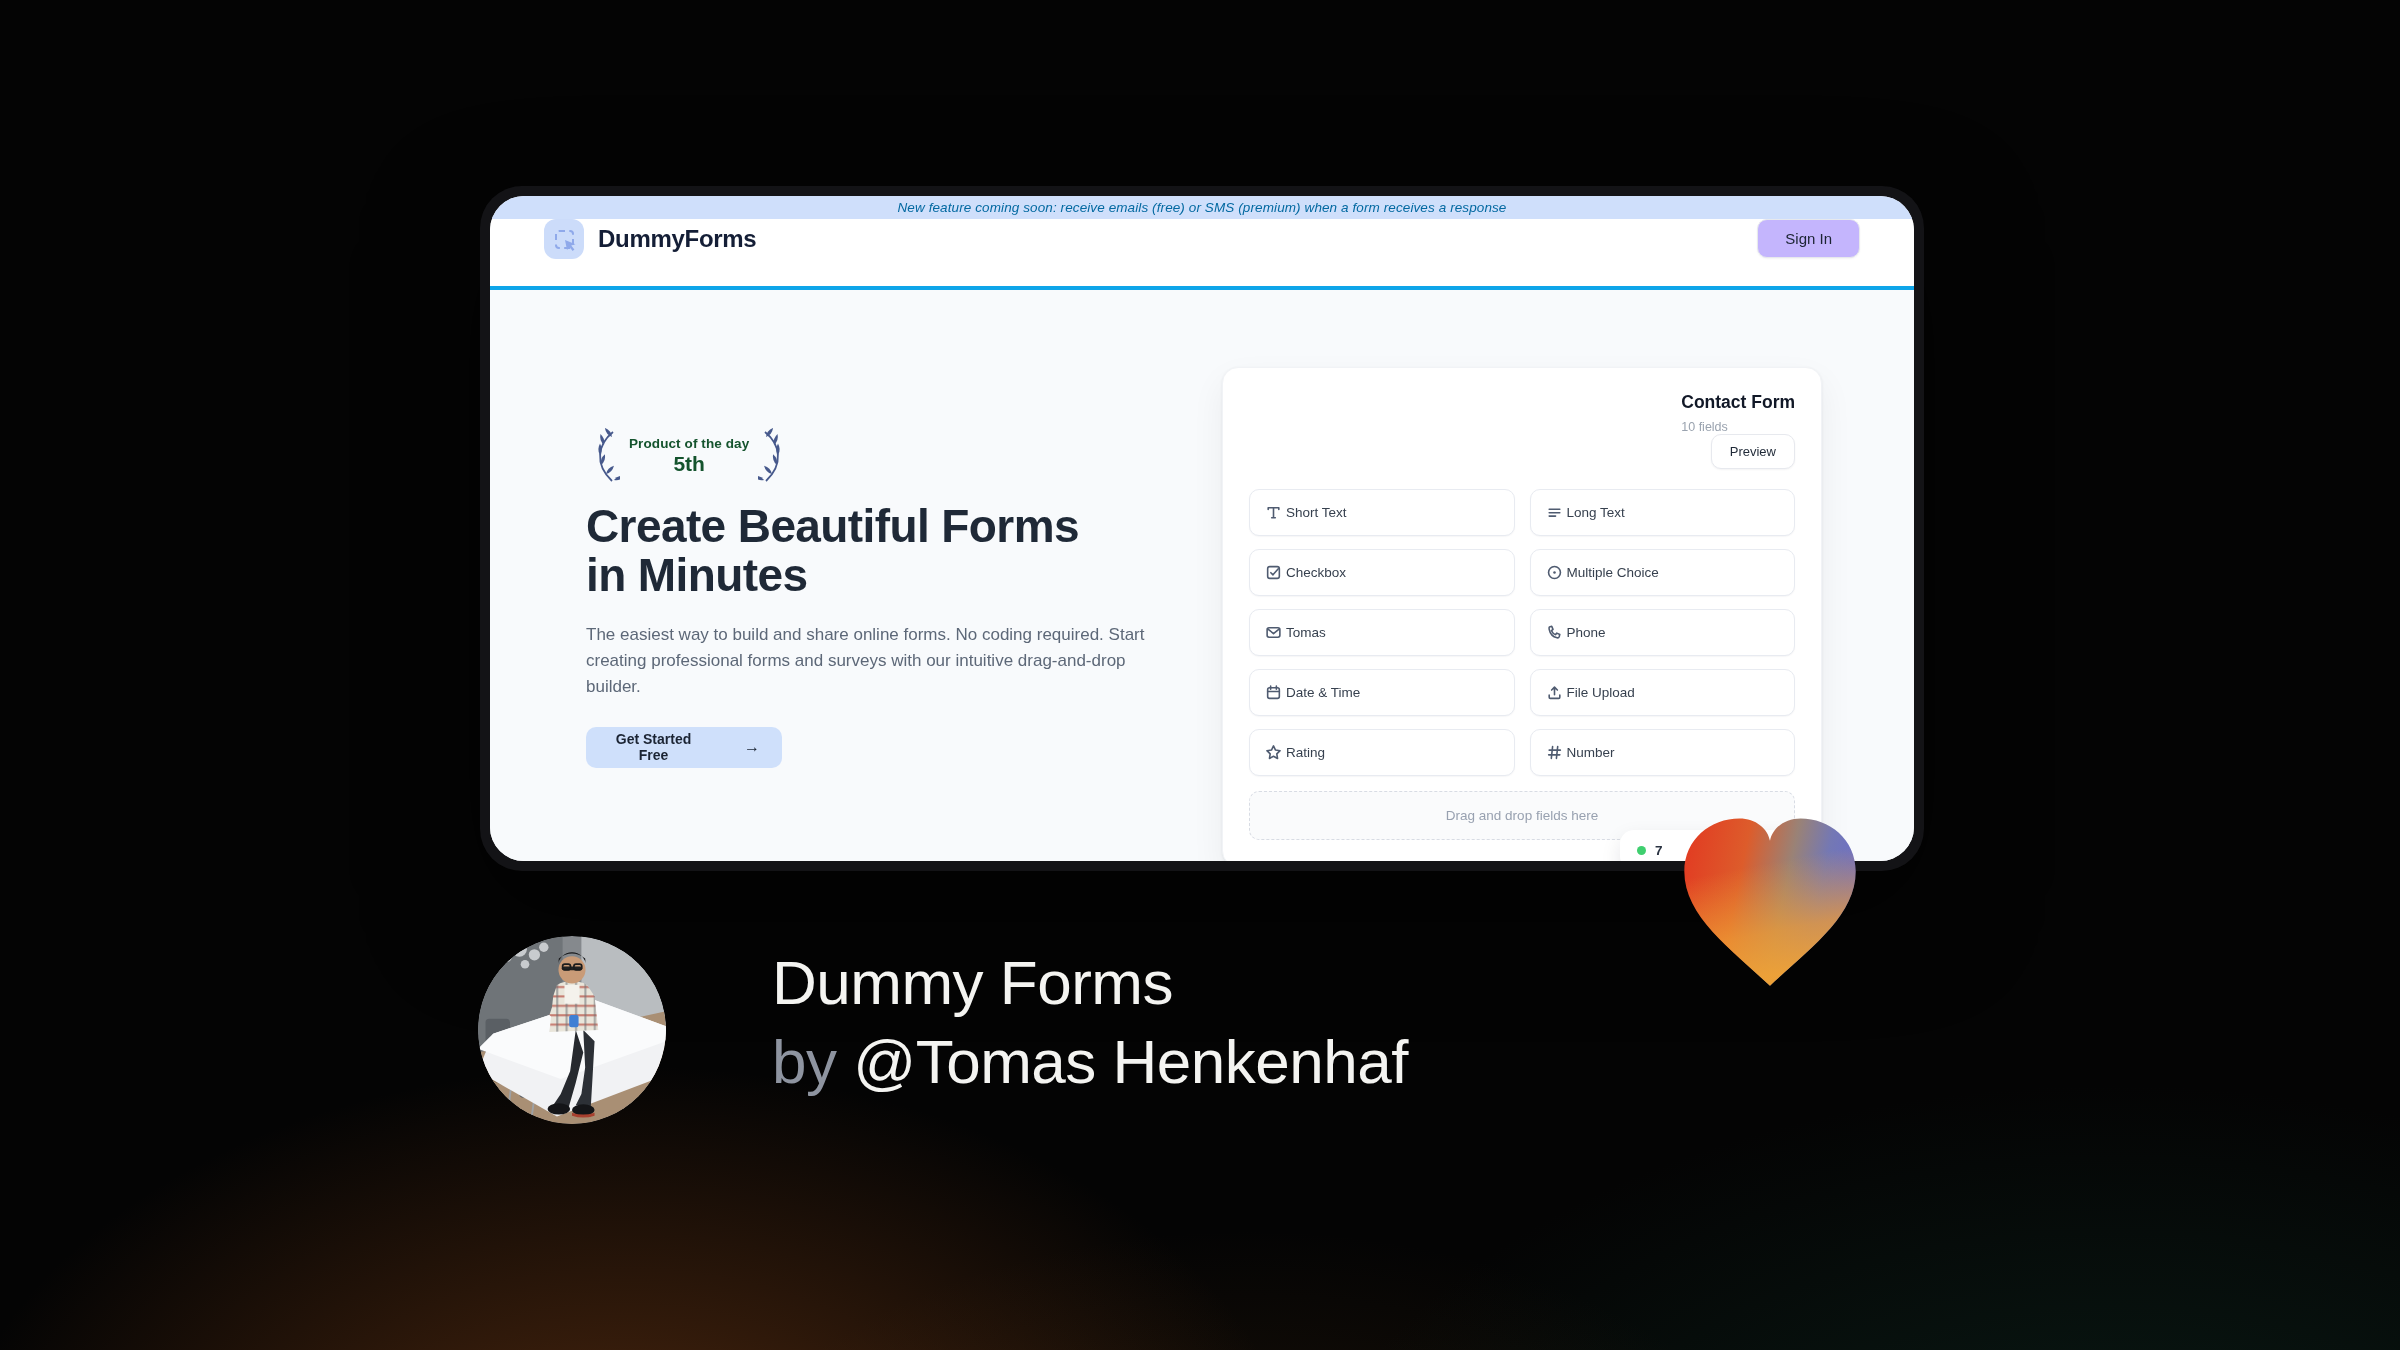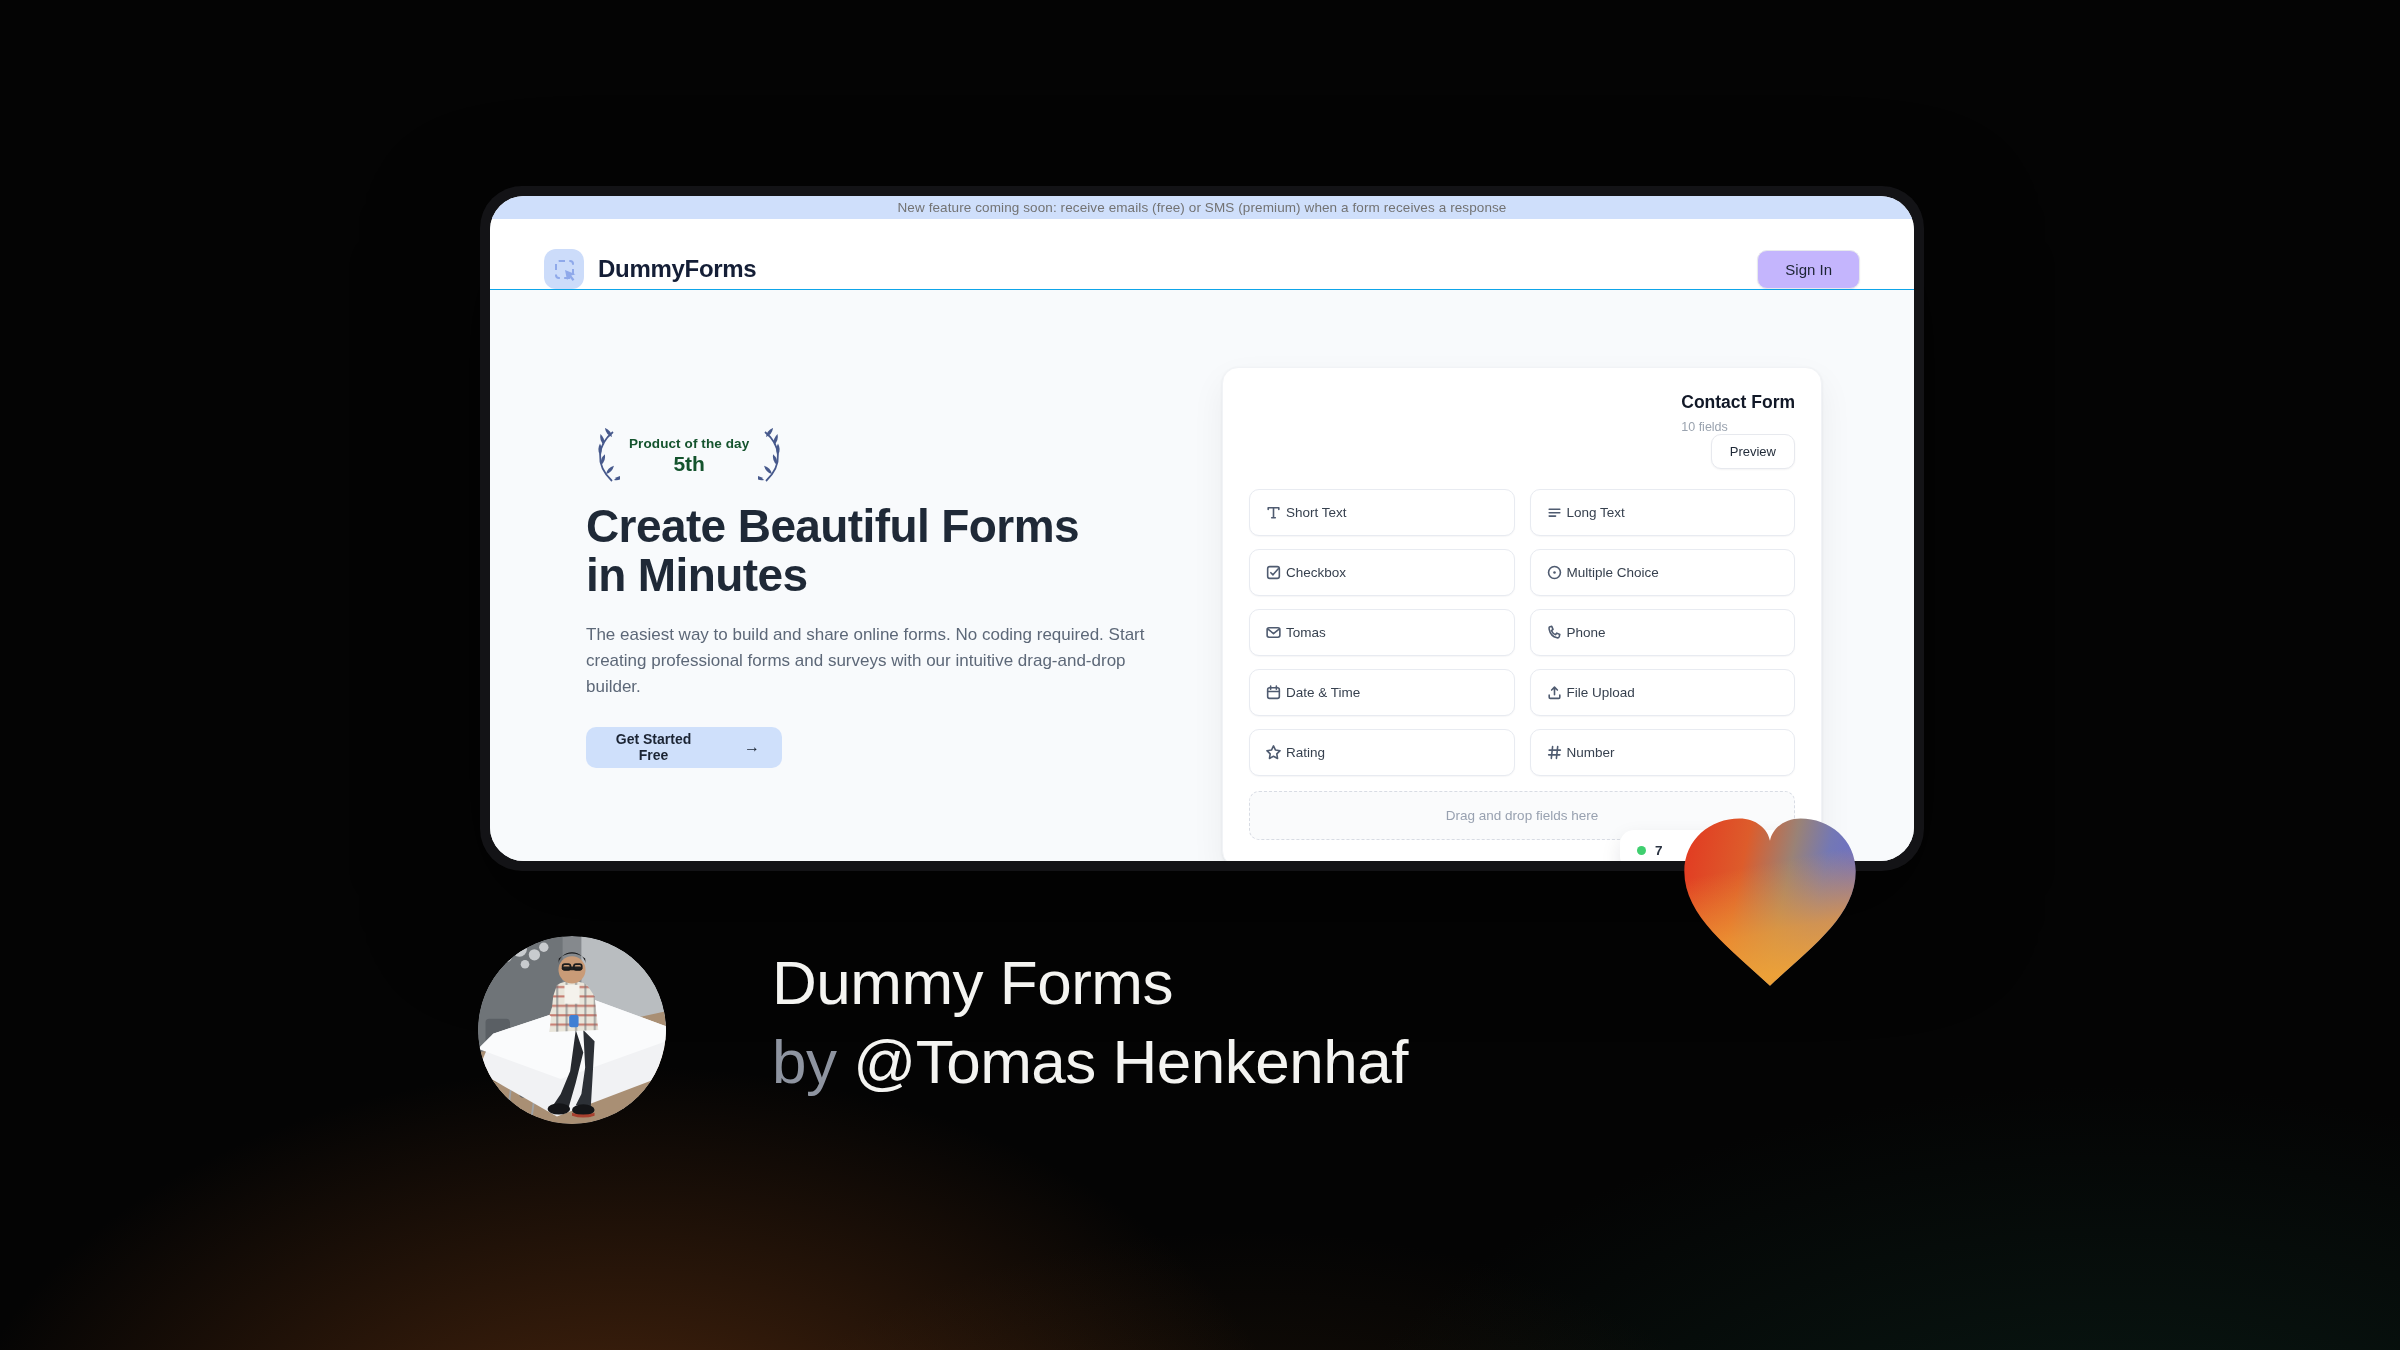--- a/index.html
+++ b/index.html
@@ -20,27 +20,27 @@
     position:absolute; left:480px; top:186px; width:1444px; height:685px;
     background:#131316; border-radius:42px; padding:10px;
     box-shadow:0 40px 110px rgba(0,0,0,.6);
     z-index:1;
   }
   .window-inner{
     width:100%; height:100%; border-radius:34px; overflow:hidden;
     background:#f8fafc; display:flex; flex-direction:column; position:relative;
   }
   .banner{
-    flex:none; height:23px; background:#cfdffb; color:#737373;
+    flex:none; height:23px; background:#cfdffb; color:#0369a1;
     display:flex; align-items:center; justify-content:center;
-    font-size:13.5px; letter-spacing:.1px;
+    font-size:13.5px; letter-spacing:.1px;font-style:italic;
   }
   .header{
-    flex:none; height:71px; background:#ffffff; border-bottom:1px solid #0ea5e9;
-    display:flex; align-items:flex-end; justify-content:space-between; padding:0 54px;
+    flex:none; height:71px; background:#ffffff; border-bottom:4px solid #0ea5e9;
+    display:flex; align-items:flex-start; justify-content:space-between; padding:0 54px;
   }
   .brand{ display:flex; align-items:center; gap:14px; }
   .logo-mark{
     width:40px; height:40px; border-radius:12px; background:#ccdcfa;
     display:flex; align-items:center; justify-content:center; position:relative;
   }
   .logo-dash{
     width:19px; height:19px; border:2px dashed #8fa9ea; border-radius:4px;
   }
   .logo-cursor{ position:absolute; right:7px; bottom:7px; }

